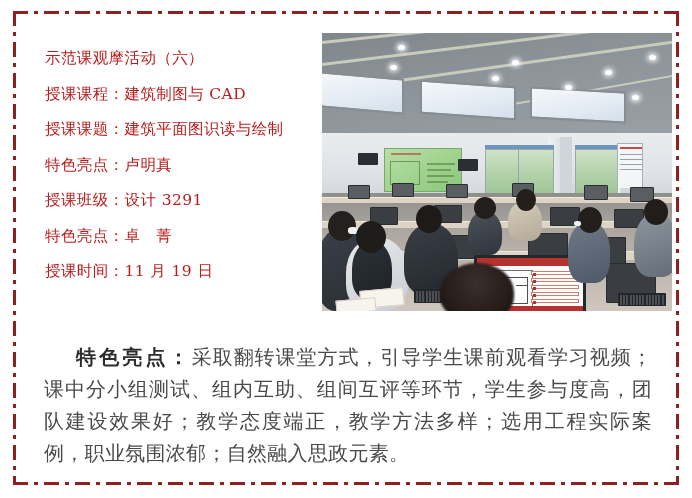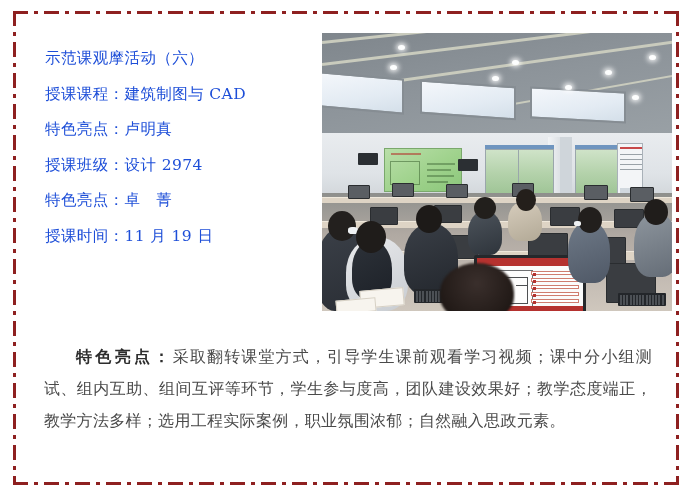--- a/index.html
+++ b/index.html
@@ -65,21 +65,21 @@
   .frame-right { right: 0; }
 
   
   .info-block {
     position: absolute;
     left: 45px;
     top: 41px;
     width: 285px;
   }
   .info-line {
-    color: #1d4ed8;
+    color: #b91c1c;
     font-size: 15.5px;
     line-height: 35.5px;
     white-space: nowrap;
     letter-spacing: 0.4px;
   }
 
   
   .photo {
     position: absolute;
     left: 322px;
@@ -222,21 +222,21 @@
     filter: blur(1.2px);
   }
 
   
   .para {
     position: absolute;
     left: 44px;
     top: 341px;
     width: 608px;
     color: #4a4a4a;
-    font-size: 16px;
+    font-size: 20px;
     line-height: 32px;
     text-align: justify;
     text-indent: 32px;
     letter-spacing: 0.3px;
   }
   .para b {
     font-weight: bold;
     color: #2d2d2d;
     letter-spacing: 2.5px;
   }
@@ -249,22 +249,23 @@
   <div class="frame">
     <div class="frame-line frame-top"></div>
     <div class="frame-line frame-bottom"></div>
     <div class="frame-line frame-left"></div>
     <div class="frame-line frame-right"></div>
   </div>
 
   <div class="info-block">
     <div class="info-line">示范课观摩活动（六）</div>
     <div class="info-line">授课课程：建筑制图与 CAD</div>
+    <div class="info-line">授课课题：建筑平面图识读与绘制</div>
     <div class="info-line">特色亮点：卢明真</div>
-    <div class="info-line">授课班级：设计 2974</div>
+    <div class="info-line">授课班级：设计 3291</div>
     <div class="info-line">特色亮点：卓　菁</div>
     <div class="info-line">授课时间：11 月 19 日</div>
   </div>
 
   <div class="photo">
     <div class="photo-inner">
 
       <div class="ceil-bg"></div>
       <div class="ceil-beam" style="left:0;top:8px;width:360px;height:3px;transform:rotate(-6deg);"></div>
       <div class="ceil-beam" style="left:0;top:30px;width:360px;height:3px;transform:rotate(-7deg);"></div>

